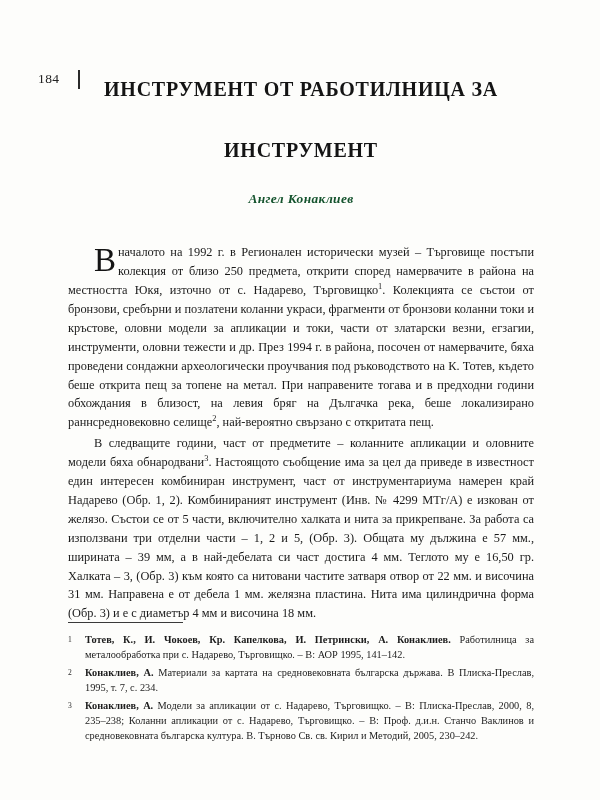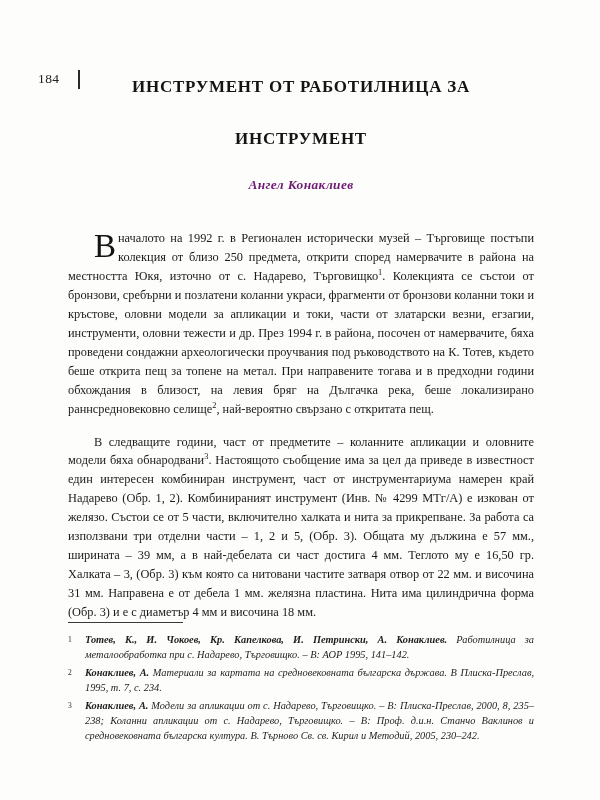--- a/index.html
+++ b/index.html
@@ -49,53 +49,53 @@
   .content {
     position: absolute;
     left: 68px;
     top: 74px;
     width: 466px;
   }
 
   
   .title {
     text-align: center;
-    font-size: 17px;
+    font-size: 20px;
     font-weight: bold;
     letter-spacing: 0.75px;
     line-height: 1.52;
     color: #141414;
     margin: 0 14px;
   }
   .author {
     text-align: center;
     font-style: italic;
     font-weight: bold;
     font-size: 13.4px;
     letter-spacing: 0.35px;
     margin-top: 26px;
-    color: #701a75;
+    color: #14532d;
   }
 
   
   .body-text {
     margin-top: 36px;
   }
   p.para {
     margin: 0;
     text-align: justify;
     text-justify: inter-word;
     font-size: 12.35px;
     line-height: 18.9px;
     text-indent: 26px;
     color: #1a1a1a;
     hyphens: manual;
   }
   p.para + p.para {
-    margin-top: 14px;
+    margin-top: 2px;
   }
   p.dropcap-para {
     text-indent: 0;
   }
   p.dropcap-para .dropcap {
     float: left;
     font-size: 33px;
     line-height: 30px;
     padding: 2px 2px 0 0;
     margin-left: 26px;
@@ -133,21 +133,20 @@
     width: 17px;
     flex: 0 0 17px;
     font-size: 7.6px;
     line-height: 13px;
     padding-top: 1px;
     color: #2b2b2b;
   }
   .footnote-text {
     flex: 1 1 auto;
     text-align: justify;
-    font-style: italic;
   }
   .footnote-text b {
     font-weight: bold;
   }
 </style>
 </head>
 <body>
 
 <div class="page">
 

